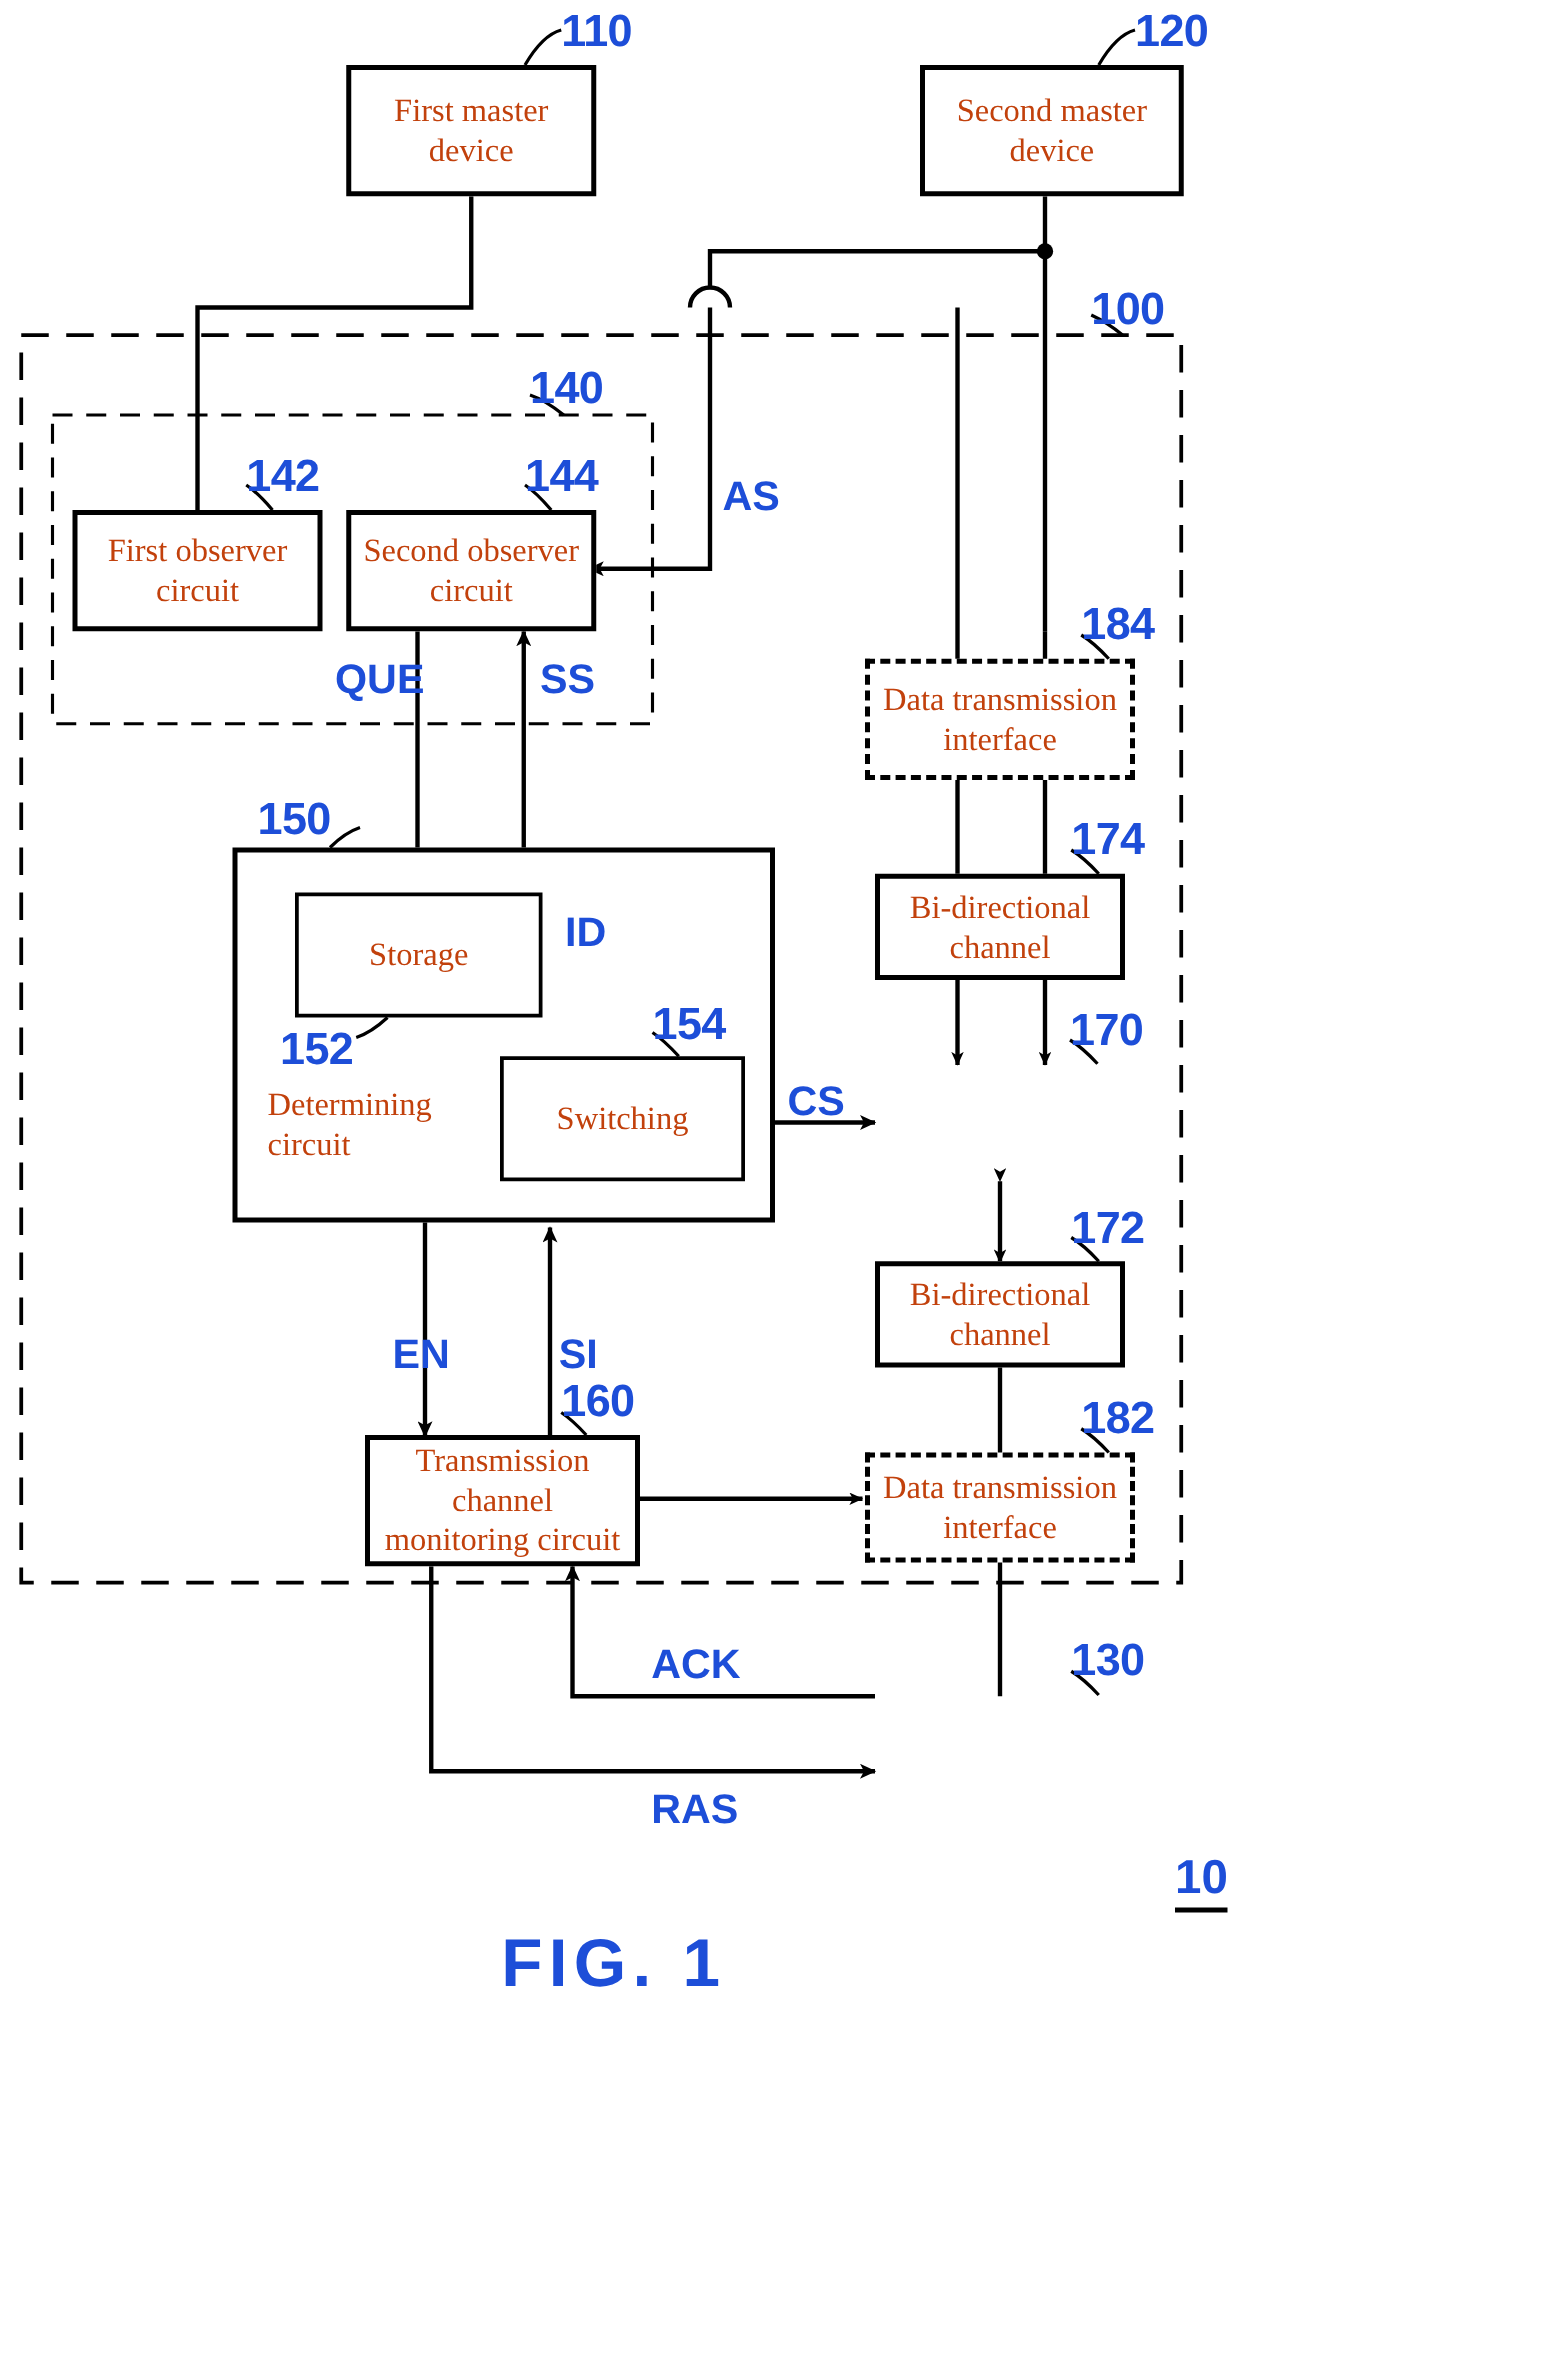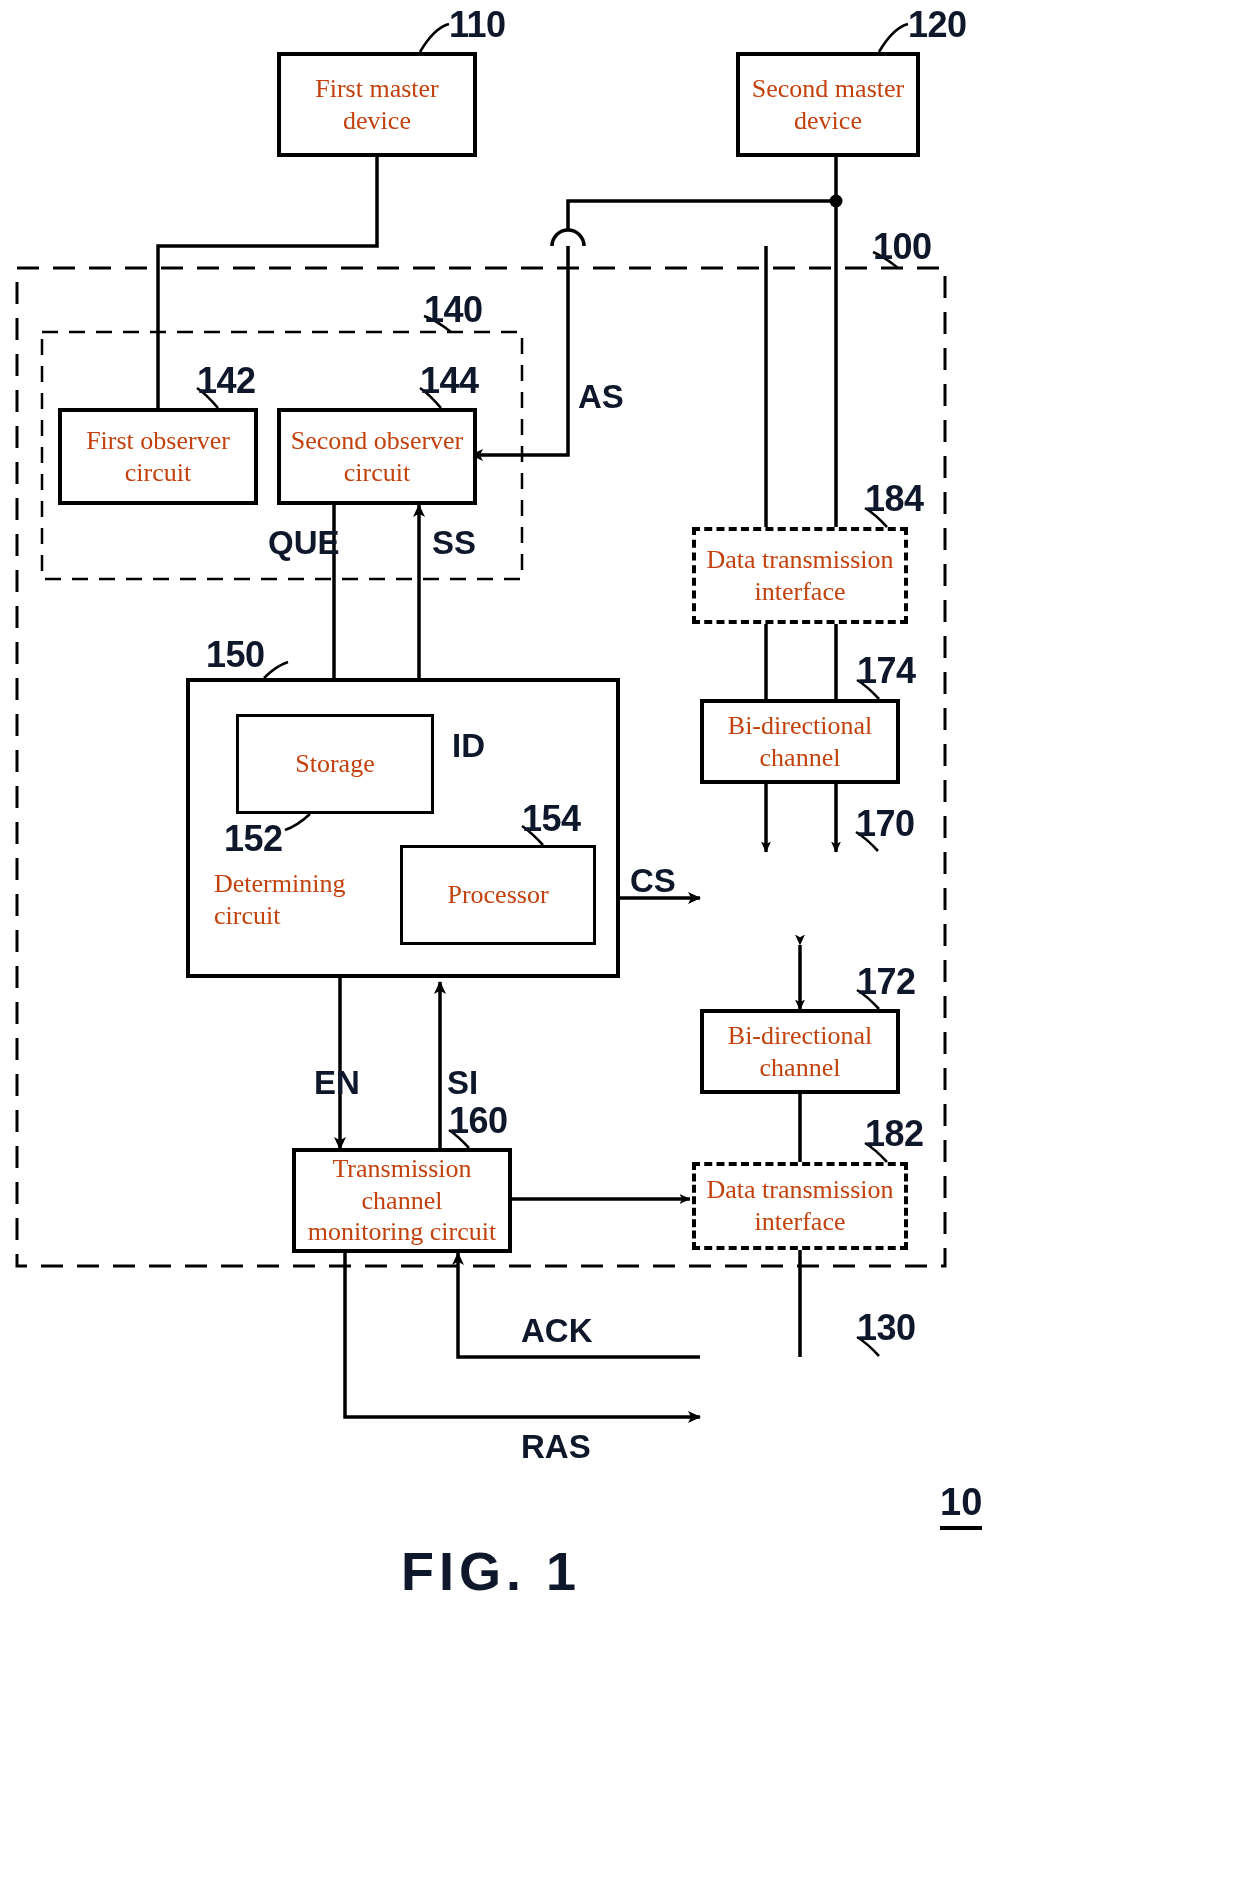--- a/index.html
+++ b/index.html
@@ -45,21 +45,21 @@
     border-width: 4px;
   }
   .box.open {
     
     display: block;
   }
 
   
   .txt {
     position: absolute;
-    color: #0f172a;
+    color: #1d4ed8;
     white-space: nowrap;
     font-family: "Liberation Serif", serif;
   }
   .ref {
     font-family: "Liberation Sans", sans-serif;
     font-size: 36px;
     font-weight: 700;
     letter-spacing: -0.5px;
   }
   .sig {
@@ -154,21 +154,21 @@
       <path d="M345,1253 L345,1417 L700,1417" marker-end="url(#ah)"></path>
 
     </g>
   </svg>
 
   <div class="box" style="left:277px; top:52px; width:200px; height:105px;">
     <span class="blocklabel" style="white-space:pre-line">First master
 device</span>
   </div>
 
-  <div class="box" style="left:736px; top:52px; width:184px; height:105px;">
+  <div class="box" style="left:736px; top:52px; width:211px; height:105px;">
     <span class="blocklabel" style="white-space:pre-line">Second master
 device</span>
   </div>
 
   <div class="box" style="left:58px; top:408px; width:200px; height:97px;">
     <span class="blocklabel" style="white-space:pre-line">First observer
 circuit</span>
   </div>
 
   <div class="box" style="left:277px; top:408px; width:200px; height:97px;">
@@ -179,21 +179,21 @@
   <div class="box open" style="left:186px; top:678px; width:434px; height:300px;">
     <span class="blocklabel" style="position:absolute; left:24px; top:186px; white-space:pre-line; text-align:left;">Determining
 circuit</span>
   </div>
 
   <div class="box thin" style="left:236px; top:714px; width:198px; height:100px;">
     <span class="blocklabel">Storage</span>
   </div>
 
   <div class="box thin" style="left:400px; top:845px; width:196px; height:100px;">
-    <span class="blocklabel">Processor</span>
+    <span class="blocklabel">Switching</span>
   </div>
 
   <div class="box" style="left:292px; top:1148px; width:220px; height:105px;">
     <span class="blocklabel" style="white-space:pre-line">Transmission
 channel
 monitoring circuit</span>
   </div>
 
   <div class="box dashed" style="left:692px; top:527px; width:216px; height:97px;">
     <span class="blocklabel" style="white-space:pre-line">Data transmission

